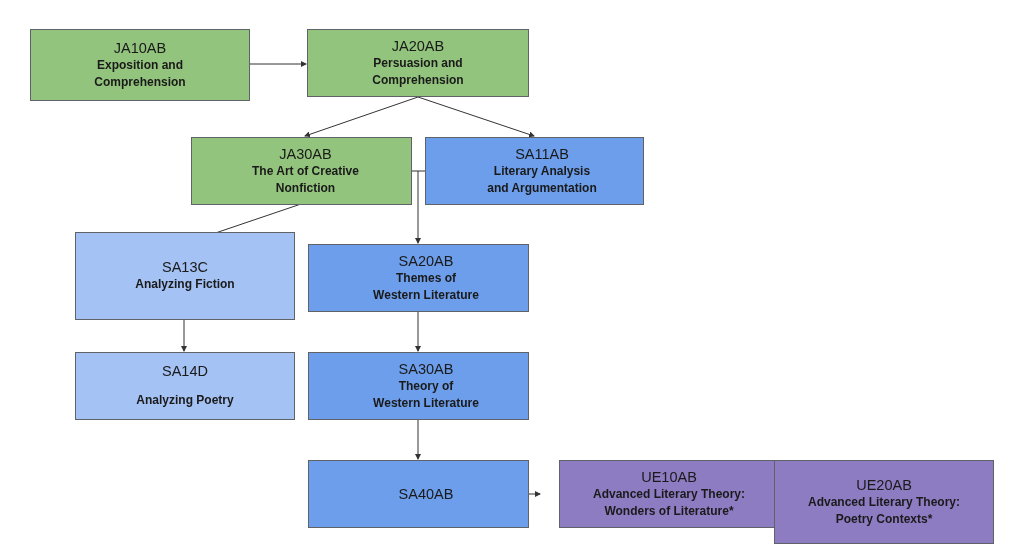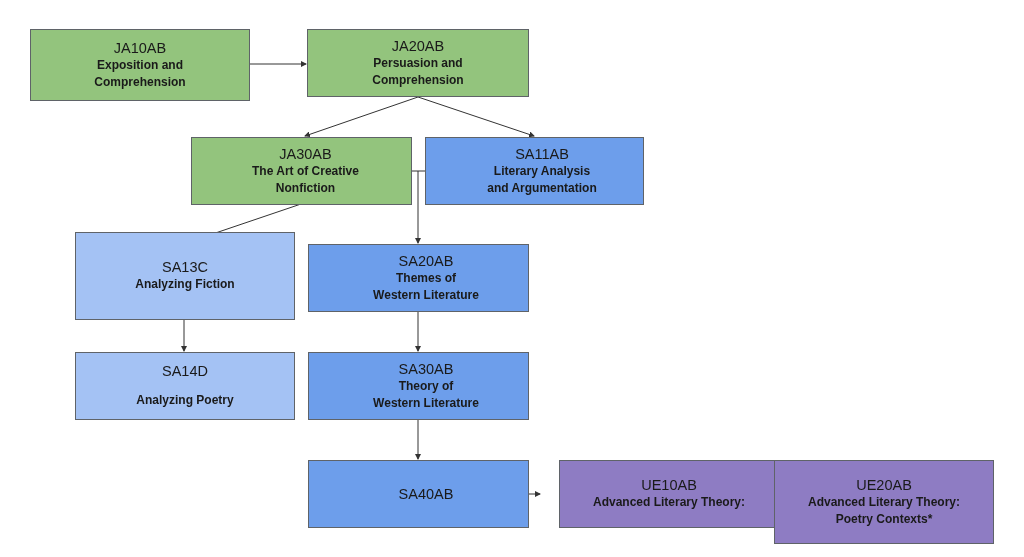--- a/index.html
+++ b/index.html
@@ -86,19 +86,20 @@
   <span class="title">Western Literature</span>
 </div>
 
 <div class="node blue" style="left:308px;top:460px;width:221px;height:68px;">
   <span class="code">SA40AB</span>
 </div>
 
 <div class="node purple" style="left:541px;top:460px;width:220px;height:68px;margin-left:18px;">
   <span class="code">UE10AB</span>
   <span class="title">Advanced Literary Theory:</span>
+  <span class="title">Wonders of Literature*</span>
 </div>
 
 <div class="node purple" style="left:774px;top:460px;width:220px;height:84px;">
   <span class="code">UE20AB</span>
   <span class="title">Advanced Literary Theory:</span>
   <span class="title">Poetry Contexts*</span>
 </div>
 
 </body></html>

